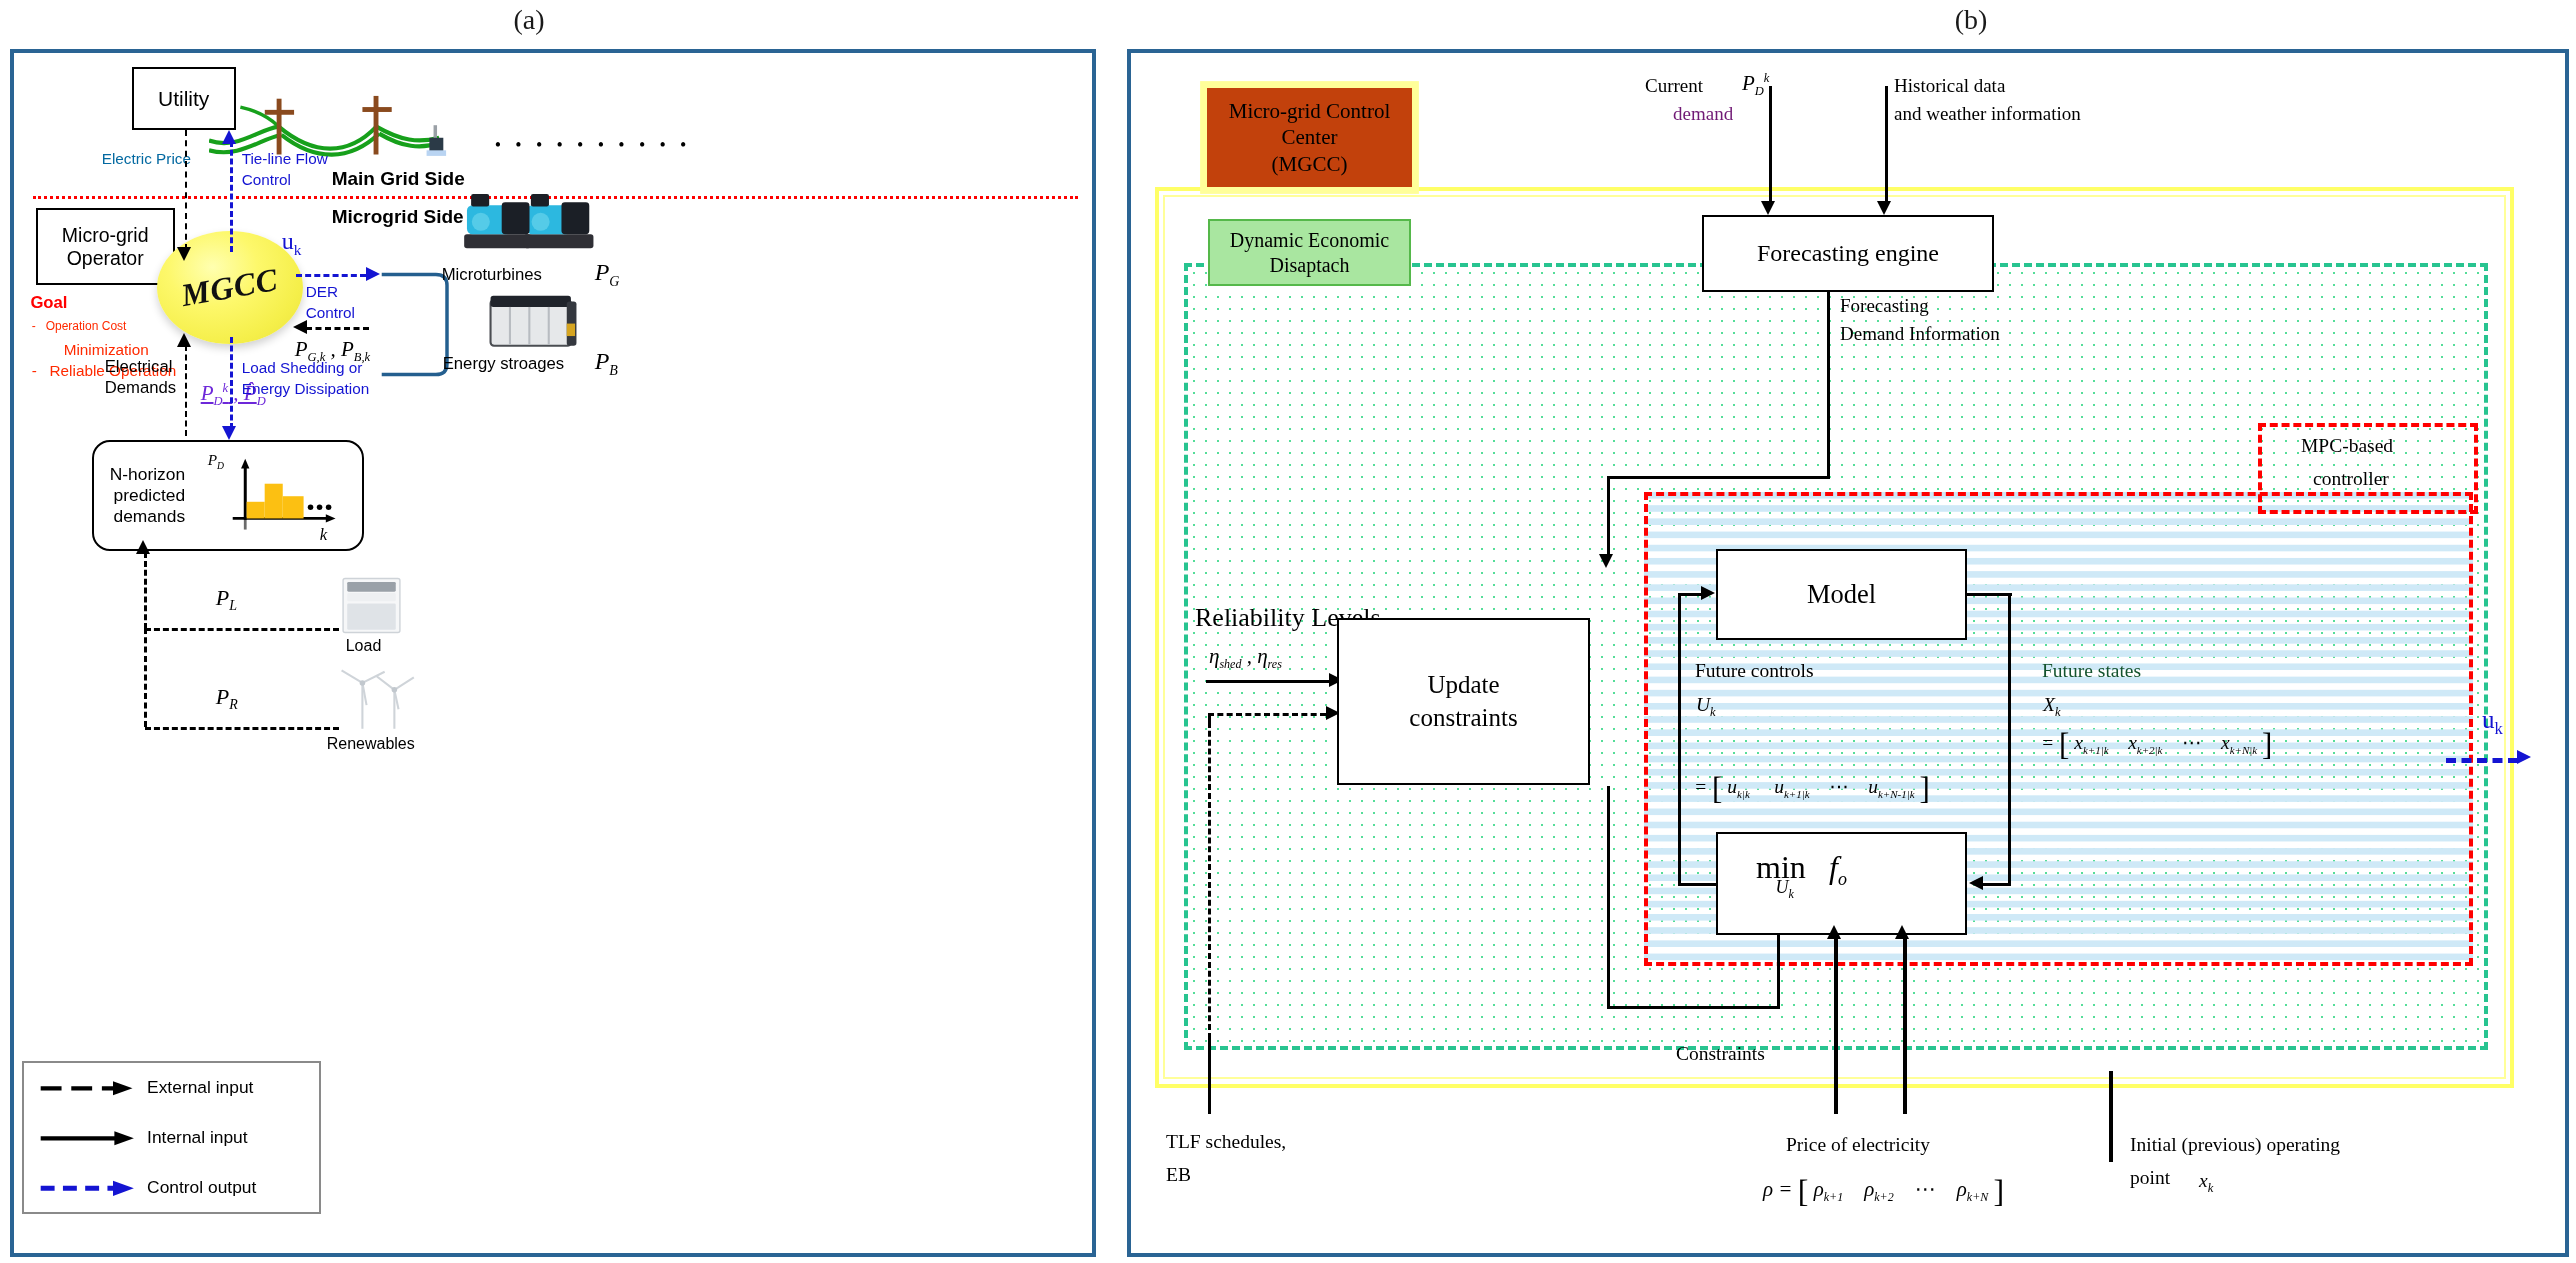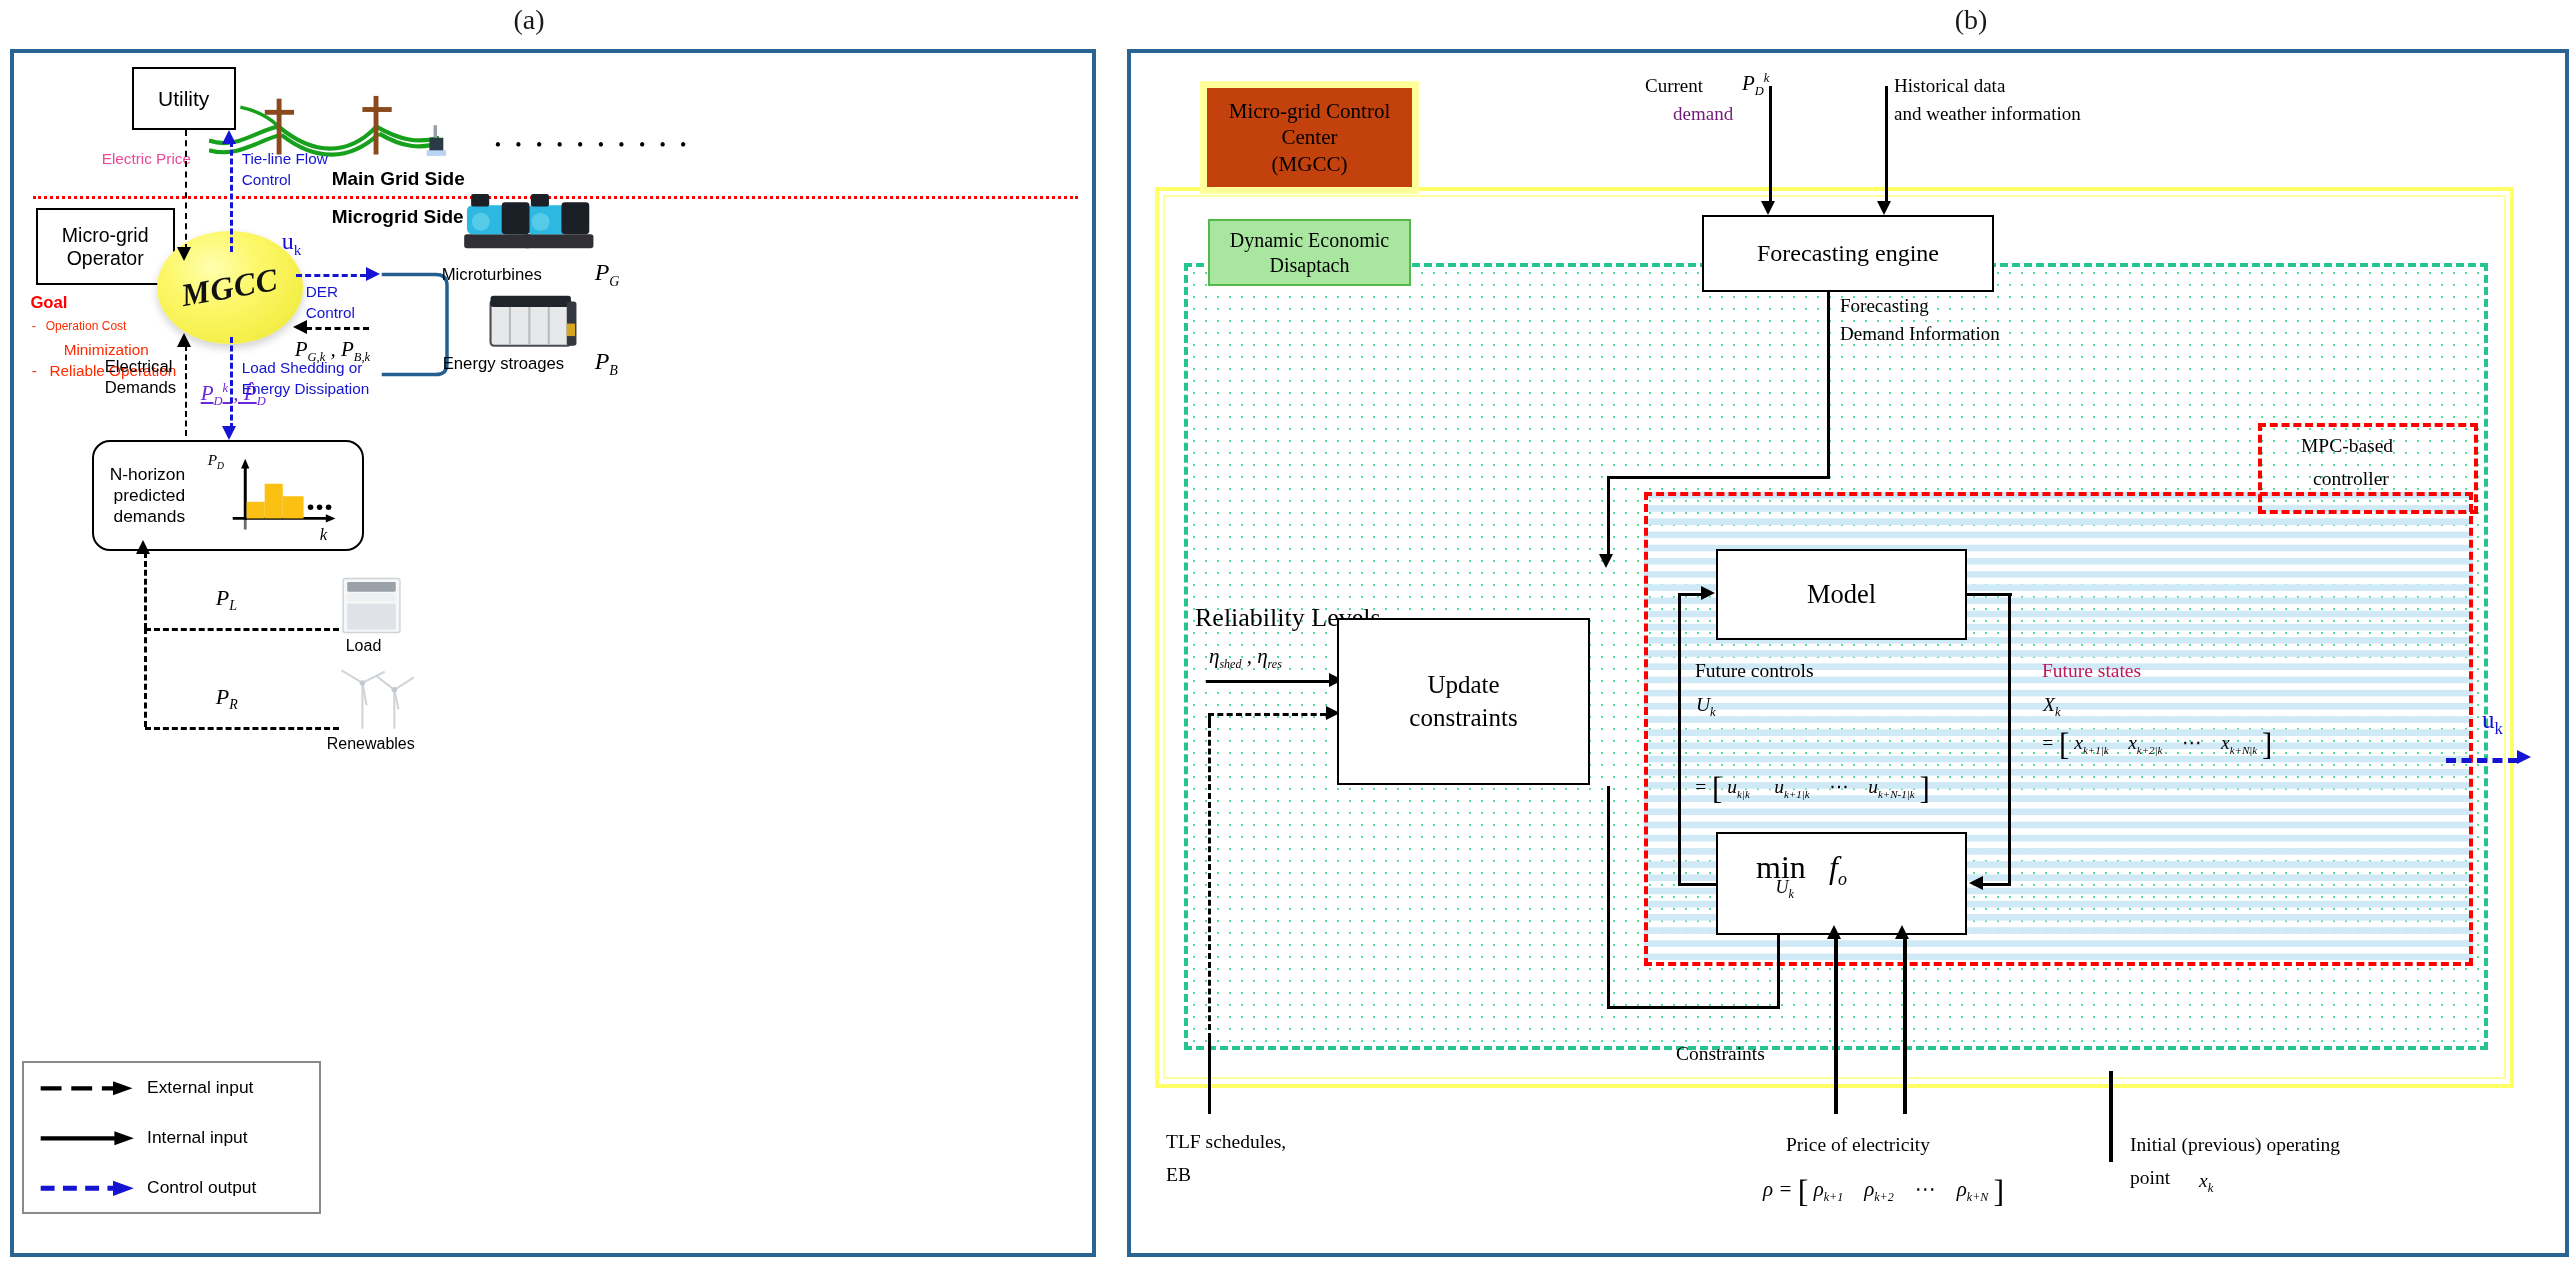--- a/index.html
+++ b/index.html
@@ -101,21 +101,21 @@
       <rect x="236" y="14" width="7" height="84" fill="#8a4a1e"></rect>
       <rect x="220" y="30" width="42" height="7" fill="#8a4a1e"></rect>
       <rect x="322" y="56" width="5" height="40" fill="#9aa0a6"></rect>
       <rect x="316" y="74" width="20" height="22" fill="#2b3a47"></rect>
       <rect x="312" y="92" width="28" height="8" fill="#b9d4f2"></rect>
     </svg>
   </div>
 
   <div class="abs nosel serif" style="left:481px;top:82px;font-size:18px;letter-spacing:4.9px;color:#000;">• • • • • • • • • •</div>
 
-  <div class="abs nosel sans" style="left:88px;top:97px;font-size:15.3px;color:#ec4899;">Electric Price</div>
+  <div class="abs nosel sans" style="left:88px;top:97px;font-size:15.3px;color:#0369a1;">Electric Price</div>
 
   <div class="abs nosel sans" style="left:318px;top:115px;font-size:19px;font-weight:bold;color:#000;">Main Grid Side</div>
   <div class="abs nosel sans" style="left:318px;top:153px;font-size:19px;font-weight:bold;color:#000;">Microgrid Side</div>
 
   <div class="abs hline red-dot" style="left:19.5px;top:143px;width:1045px;border-top-width:3.5px;"></div>
 
   <div class="bbox" style="position:absolute;left:22px;top:155px;width:139px;height:77px;flex-direction:column;">
     <span class="sans" style="font-size:19.5px;line-height:1.15;">Micro-grid</span>
     <span class="sans" style="font-size:19.5px;line-height:1.15;">Operator</span>
   </div>
@@ -397,21 +397,21 @@
   <div class="abs nosel mathit" style="left:565px;top:641px;font-size:19.5px;">U<sub style="font-size:12.5px;">k</sub></div>
   <div class="abs nosel mathit" style="left:563px;top:674px;font-size:19.5px;white-space:nowrap;margin-top:44px;">
     =&nbsp;<span style="font-size:31px;font-style:normal;vertical-align:-5.6px;">[</span>
     <span>u<sub style="font-size:11px;">k|k</sub></span>&nbsp;&nbsp;&nbsp;&nbsp;
     <span>u<sub style="font-size:11px;">k+1|k</sub></span>&nbsp;&nbsp;&nbsp;
     <span style="font-style:normal;">⋯</span>&nbsp;&nbsp;&nbsp;
     <span>u<sub style="font-size:11px;">k+N-1|k</sub></span>
     <span style="font-size:31px;font-style:normal;vertical-align:-5.6px;">]</span>
   </div>
 
-  <div class="abs nosel serif" style="left:911px;top:607px;font-size:19.5px;color:#be185d;">Future states</div>
+  <div class="abs nosel serif" style="left:911px;top:607px;font-size:19.5px;color:#14532d;">Future states</div>
   <div class="abs nosel mathit" style="left:912px;top:641px;font-size:19.5px;">X<sub style="font-size:12.5px;">k</sub></div>
   <div class="abs nosel mathit" style="left:910px;top:674px;font-size:19.5px;white-space:nowrap;">
     =&nbsp;<span style="font-size:31px;font-style:normal;vertical-align:-5.6px;">[</span>
     <span>x<sub style="font-size:11px;">k+1|k</sub></span>&nbsp;&nbsp;&nbsp;
     <span>x<sub style="font-size:11px;">k+2|k</sub></span>&nbsp;&nbsp;&nbsp;
     <span style="font-style:normal;">⋯</span>&nbsp;&nbsp;&nbsp;
     <span>x<sub style="font-size:11px;">k+N|k</sub></span>
     <span style="font-size:31px;font-style:normal;vertical-align:-5.6px;">]</span>
   </div>
 

